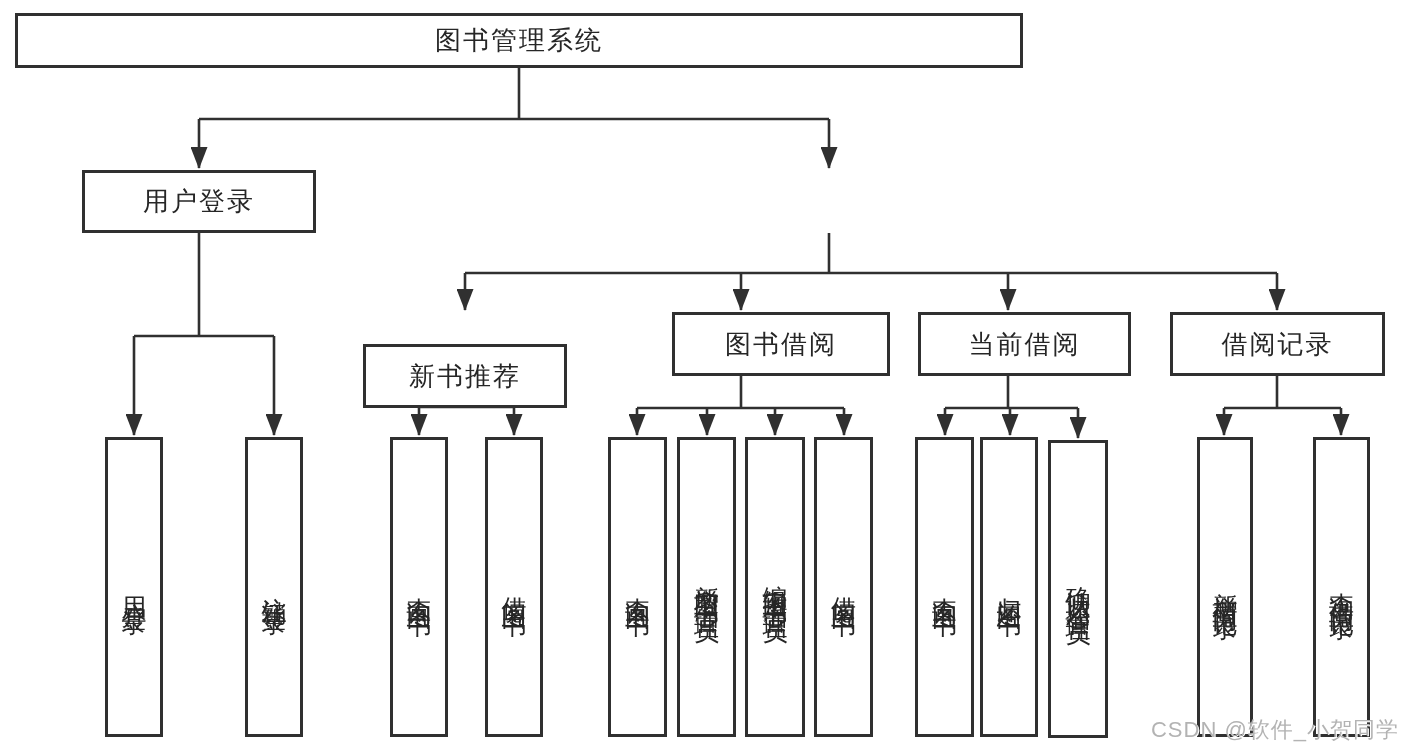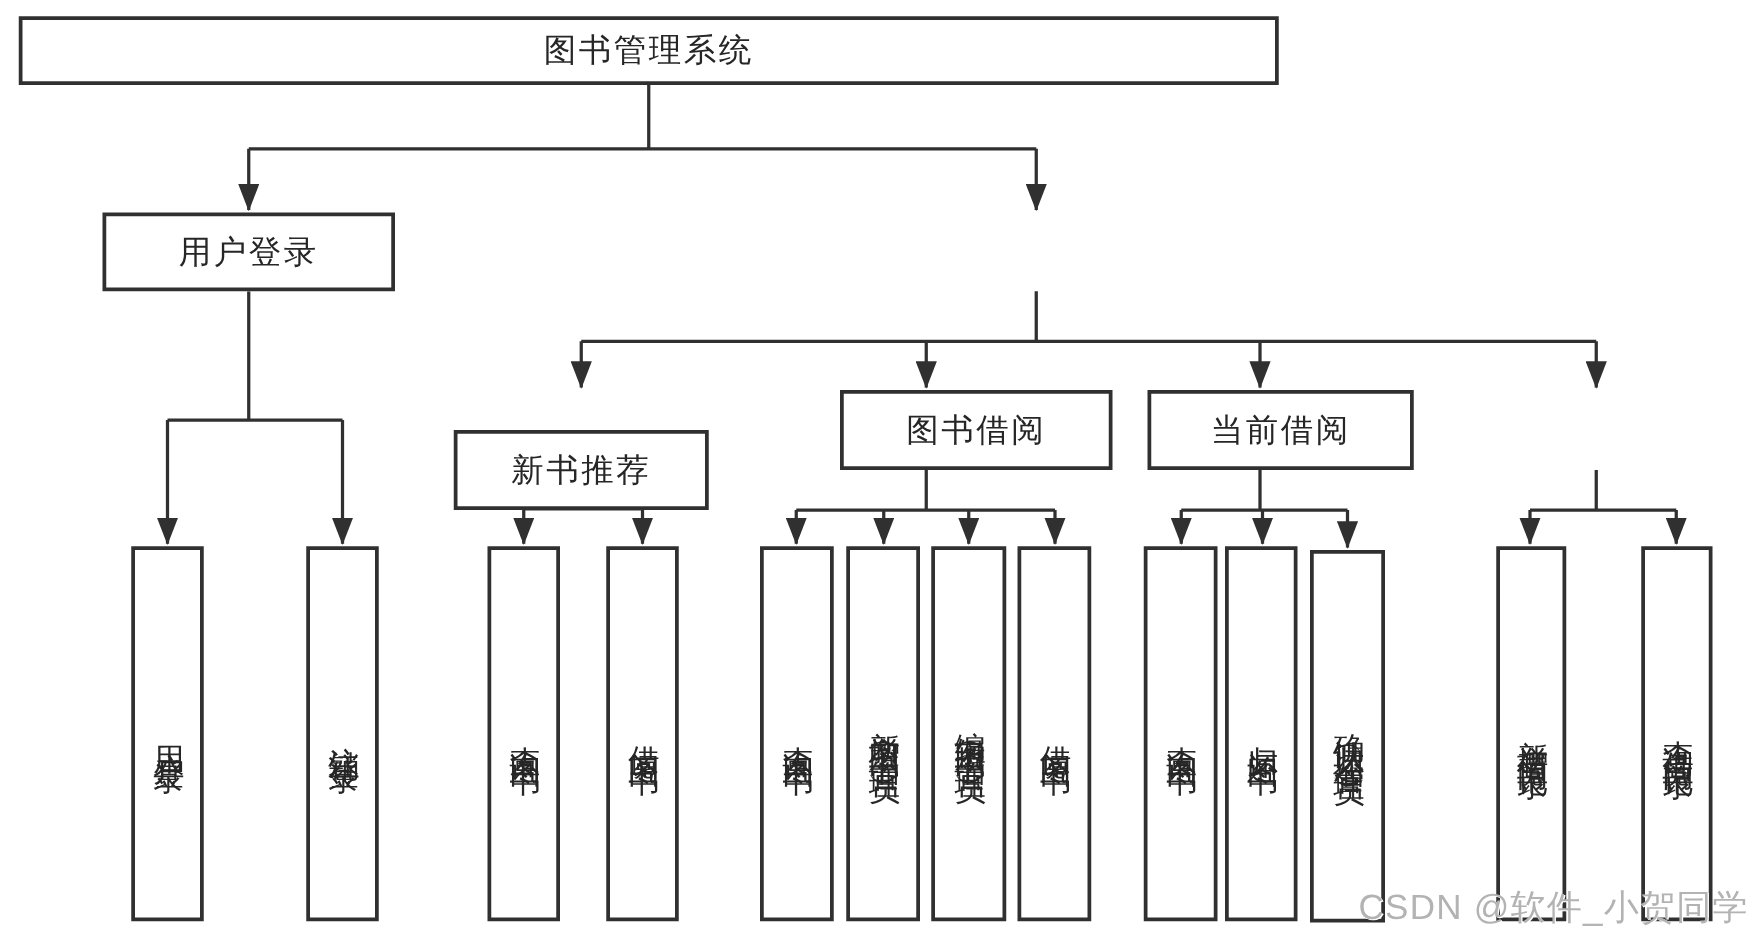--- a/index.html
+++ b/index.html
@@ -63,21 +63,21 @@
   .lf-9  { left: 915px;  width: 59px; }
   .lf-10 { left: 980px;  width: 58px; }
   .lf-11 { left: 1048px; width: 60px; top: 440px; height: 298px; }
   .lf-12 { left: 1197px; width: 56px; }
   .lf-13 { left: 1313px; width: 57px; }
 
   .watermark {
     position: absolute;
     right: 6px;
     bottom: 2px;
-    font-size: 28px;
+    font-size: 22px;
     letter-spacing: 1px;
     color: var(--watermark, #b5b5b5);
     text-shadow: 1px 1px 0 #ffffff;
     white-space: nowrap;
   }
 </style>
 </head>
 <body>
 
 <div class="canvas">
@@ -134,20 +134,23 @@
 
   <div class="box n-newbook">
     <span class="h-label">新书推荐</span>
   </div>
   <div class="box n-borrow">
     <span class="h-label">图书借阅</span>
   </div>
   <div class="box n-current">
     <span class="h-label">当前借阅</span>
   </div>
+  <div class="box n-records">
+    <span class="h-label">借阅记录</span>
+  </div>
 
   <div class="box leaf lf lf-1">
     <span class="vtext">用户登录</span>
   </div>
   <div class="box leaf lf lf-2">
     <span class="vtext">注销登录</span>
   </div>
 
   <div class="box leaf lf lf-3">
     <span class="vtext">查询图书</span>

